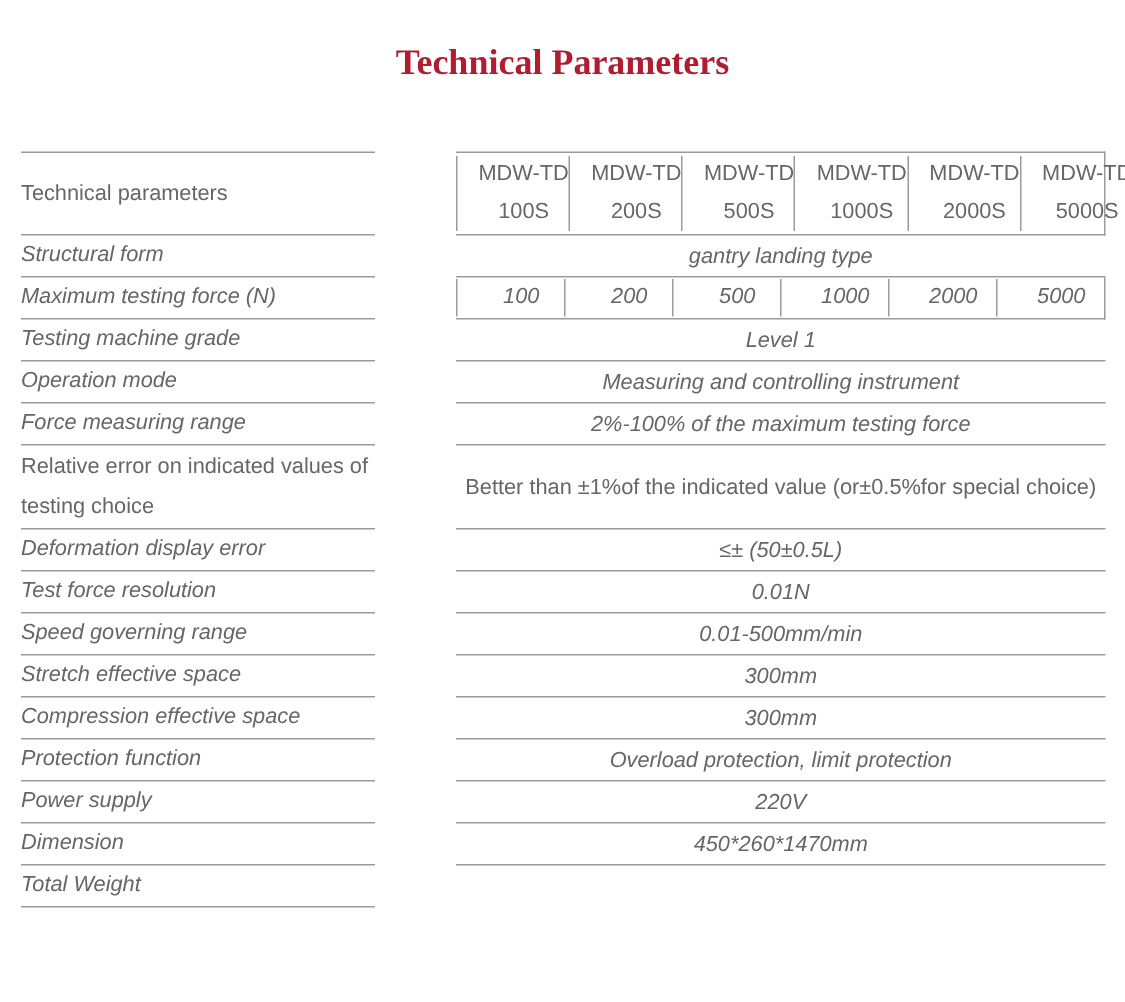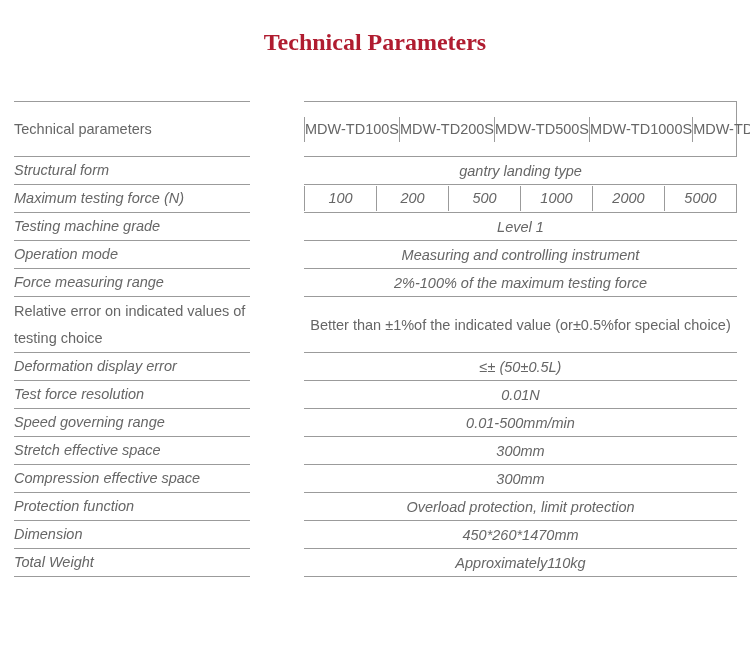--- a/index.html
+++ b/index.html
@@ -47,23 +47,24 @@
   .row.first .label-cell,
   .row.first .value-area{border-top:1px solid var(--line);}
   .value-split{
     justify-content:stretch;
     border-right:1px solid var(--line);
     padding:0;
   }
   .value-split .sub-cell{
     flex:1 1 0;
     border-left:1px solid var(--line);
-    display:flex;flex-direction:row;align-items:center;justify-content:center;
+    display:flex;flex-direction:column;align-items:center;justify-content:center;
     line-height:25px;
     text-align:center;
+    padding-left:14px;
   }
 </style>
 </head>
 <body>
 
 <h1 class="page-title">Technical Parameters</h1>
 
 <div class="spec-table">
 
   <div class="row h56 first">
@@ -170,26 +171,30 @@
     <div class="gap"></div>
     <div class="value-area">300mm</div>
   </div>
 
   <div class="row h28">
     <div class="label-cell">Protection function</div>
     <div class="gap"></div>
     <div class="value-area">Overload protection, limit protection</div>
   </div>
 
+  <div class="row h28">
+    <div class="label-cell">Power supply</div>
+    <div class="gap"></div>
+    <div class="value-area">220V</div>
+  </div>
 
   <div class="row h28">
     <div class="label-cell">Dimension</div>
     <div class="gap"></div>
     <div class="value-area">450*260*1470mm</div>
   </div>
 
   <div class="row h28">
     <div class="label-cell">Total Weight</div>
     <div class="gap"></div>
-    <div class="value-area">Approximately110kg</div>
   </div>
 
 </div>
 
 </body></html>

